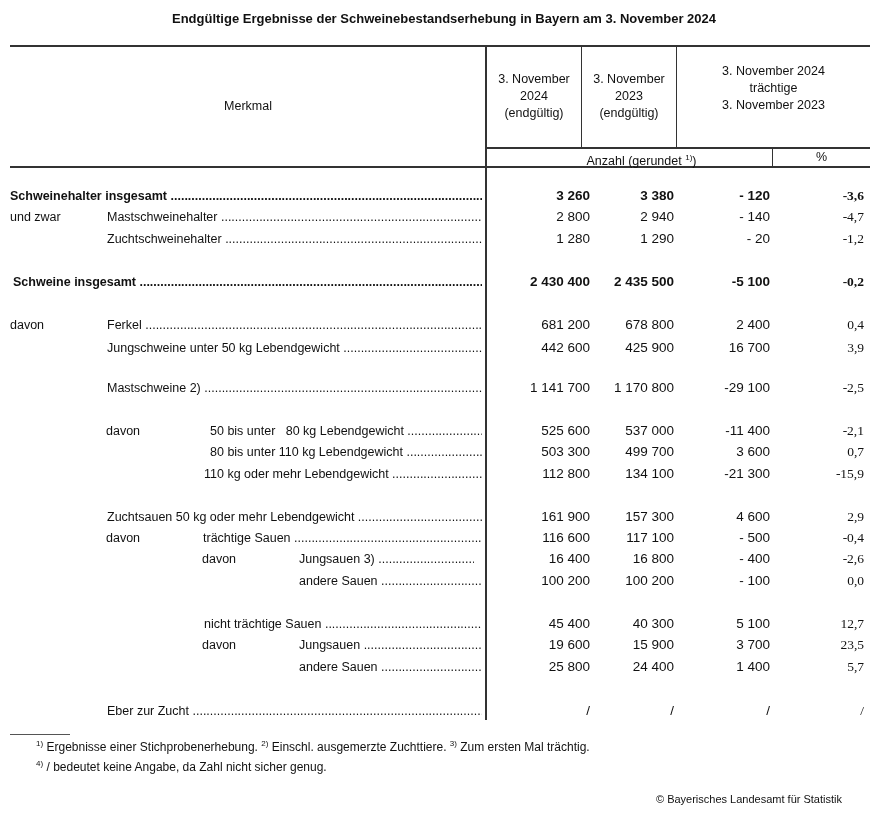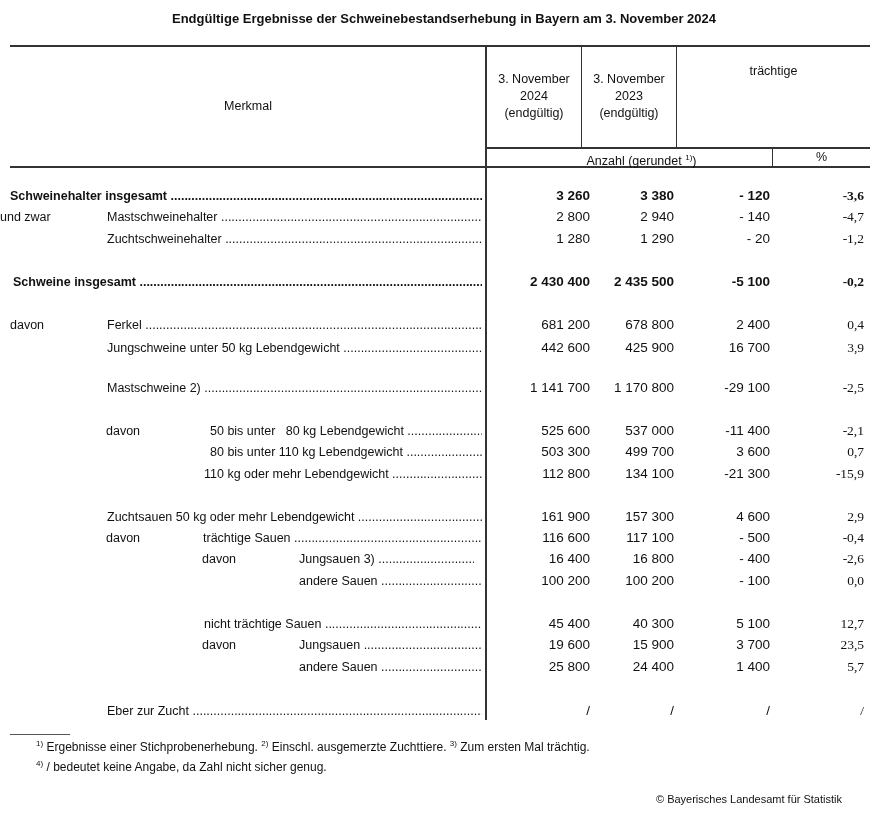--- a/index.html
+++ b/index.html
@@ -40,37 +40,39 @@
   <div>3. November</div>
   <div>2024</div>
   <div>(endgültig)</div>
 </div>
 <div class="hdr" style="left:582px; width:94px; top:71px;">
   <div>3. November</div>
   <div>2023</div>
   <div>(endgültig)</div>
 </div>
 <div class="hdr" style="left:677px; width:193px; top:63px;">
+  <div>3. November 2024</div>
   <div>trächtige</div>
+  <div>3. November 2023</div>
 </div>
 <div class="hdr" style="left:487px; width:285px; top:149px;margin-left:12px;">
   <span>Anzahl (gerundet </span><sup style="font-size:8px">1)</sup><span>)</span>
 </div>
 <div class="hdr" style="left:773px; width:97px; top:149px;">%</div>
 
 <div id="rows">
     <div class="row bold" style="top: 186px;">
       <span class="lbl" style="left: 10px; width: 472px; white-space: pre;"><span>Schweinehalter insgesamt</span><span class="dots"> ........................................................................................................................................................................................................</span></span>
       <span class="num c1">3 260</span>
       <span class="num c2">3 380</span>
       <span class="num c3">- 120</span>
       <span class="num c4">-3,6</span>
     </div>
     <div class="row" style="top: 207px;">
-      <span class="lbl" style="left: 0;">und zwar</span>
+      <span class="lbl" style="left: 10px;">und zwar</span>
       <span class="lbl" style="left: 107px; width: 375px; white-space: pre;"><span>Mastschweinehalter</span><span class="dots"> ........................................................................................................................................................................................................</span></span>
       <span class="num c1">2 800</span>
       <span class="num c2">2 940</span>
       <span class="num c3">- 140</span>
       <span class="num c4">-4,7</span>
     </div>
     <div class="row" style="top: 229px;">
       <span class="lbl" style="left: 107px; width: 375px; white-space: pre;"><span>Zuchtschweinehalter</span><span class="dots"> ........................................................................................................................................................................................................</span></span>
       <span class="num c1">1 280</span>
       <span class="num c2">1 290</span>

